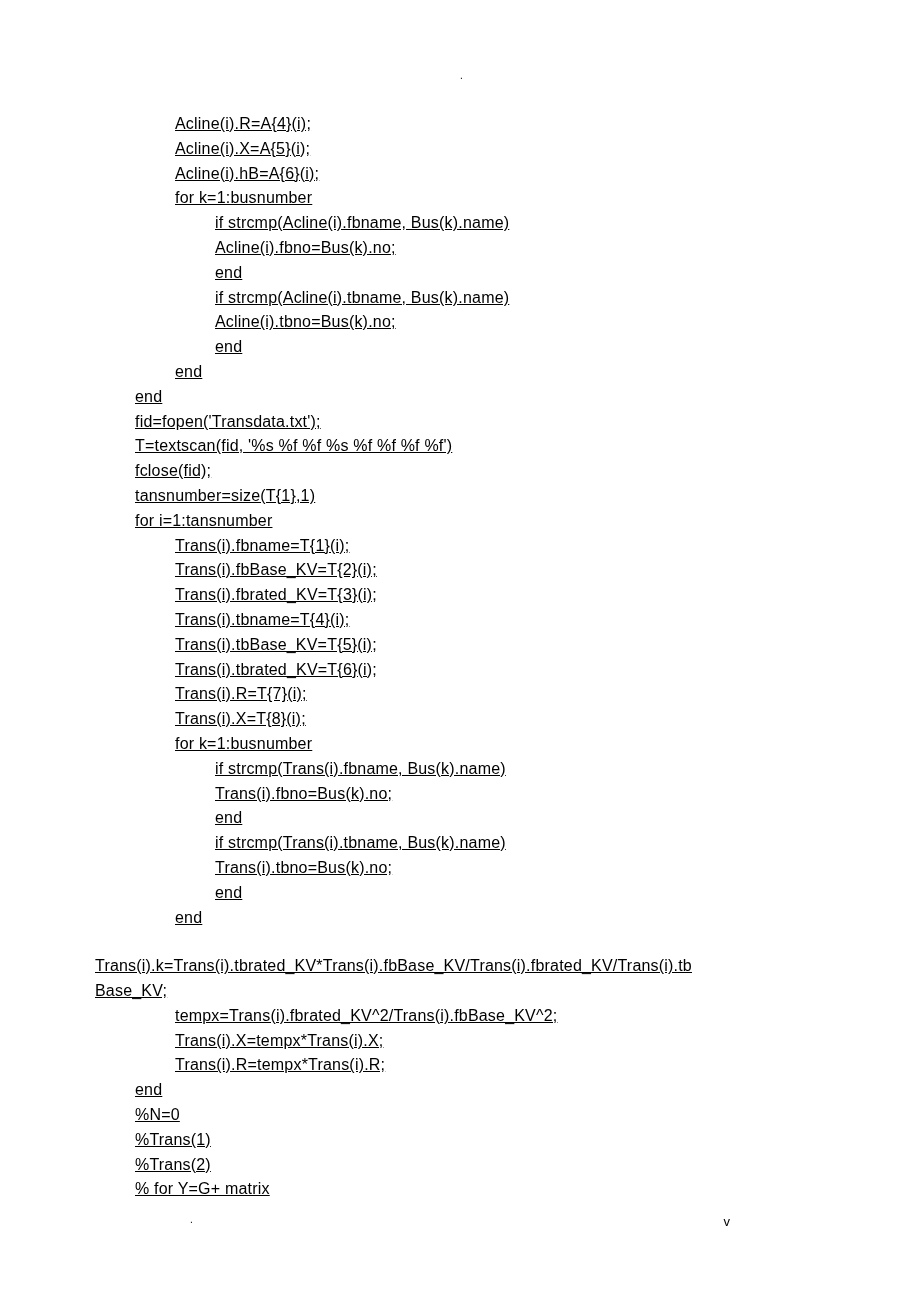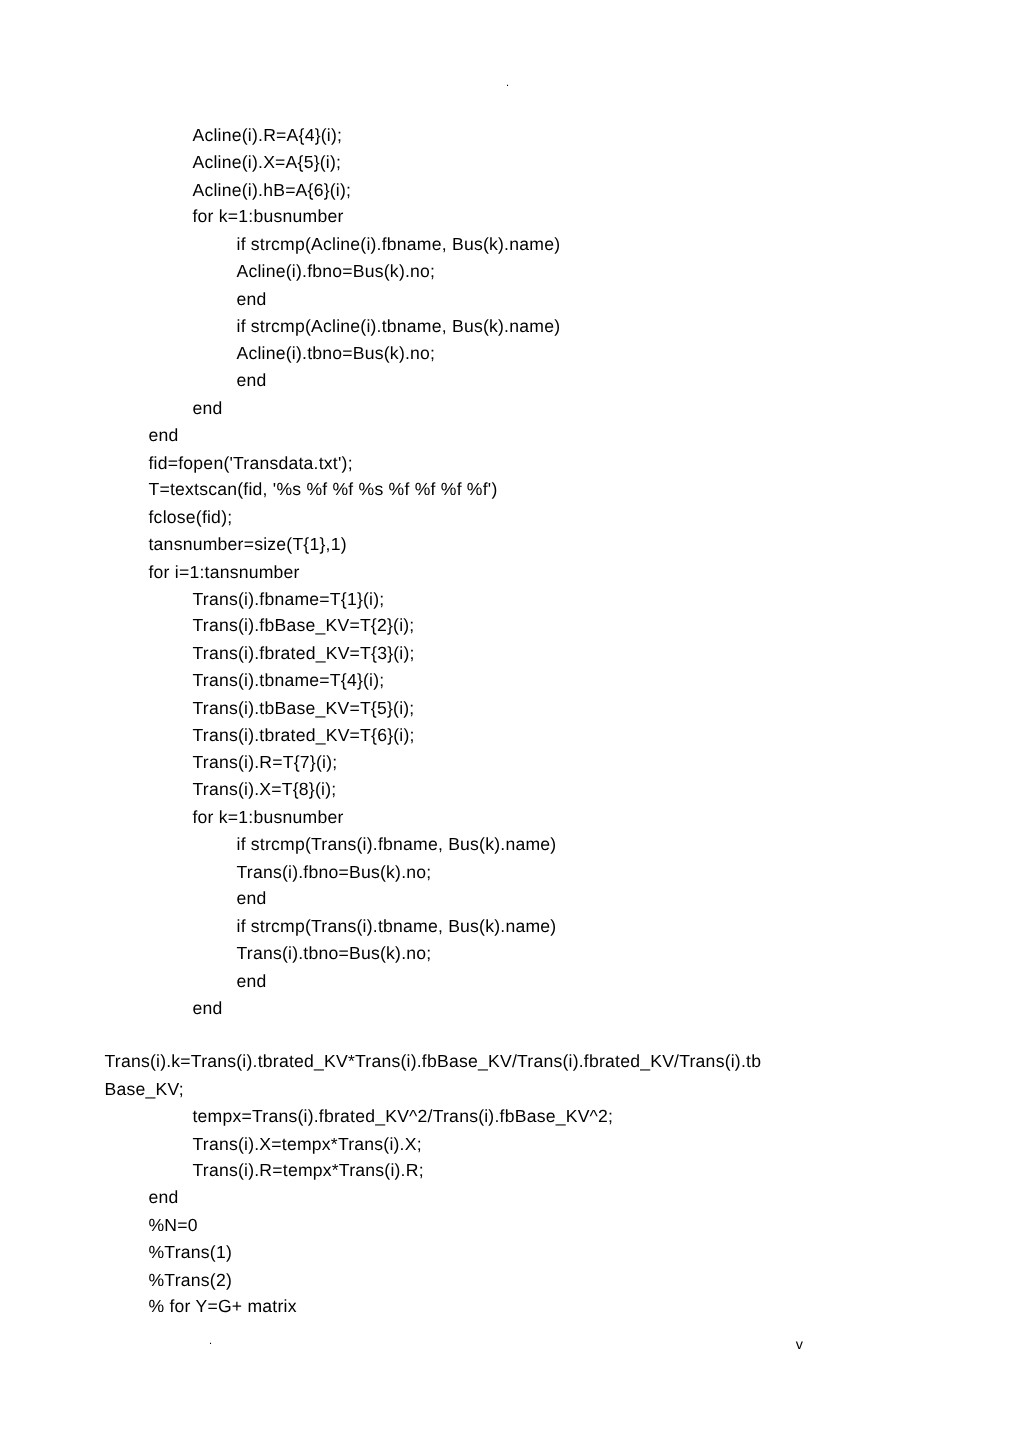--- a/index.html
+++ b/index.html
@@ -18,20 +18,21 @@
       padding: 60px 95px 40px 95px;
       position: relative;
     }
     .code-block {
       white-space: pre;
       font-family: Verdana, Geneva, sans-serif;
       letter-spacing: 0.2px;
     }
     .code-line {
       min-height: 24.8px;
+      text-decoration: underline;
     }
     .indent-1 { padding-left: 40px; }
     .indent-2 { padding-left: 80px; }
     .indent-3 { padding-left: 120px; }
     .no-indent { padding-left: 0px; }
     .footer-marker {
       position: absolute;
       bottom: 70px;
       right: 190px;
       font-size: 13px;

